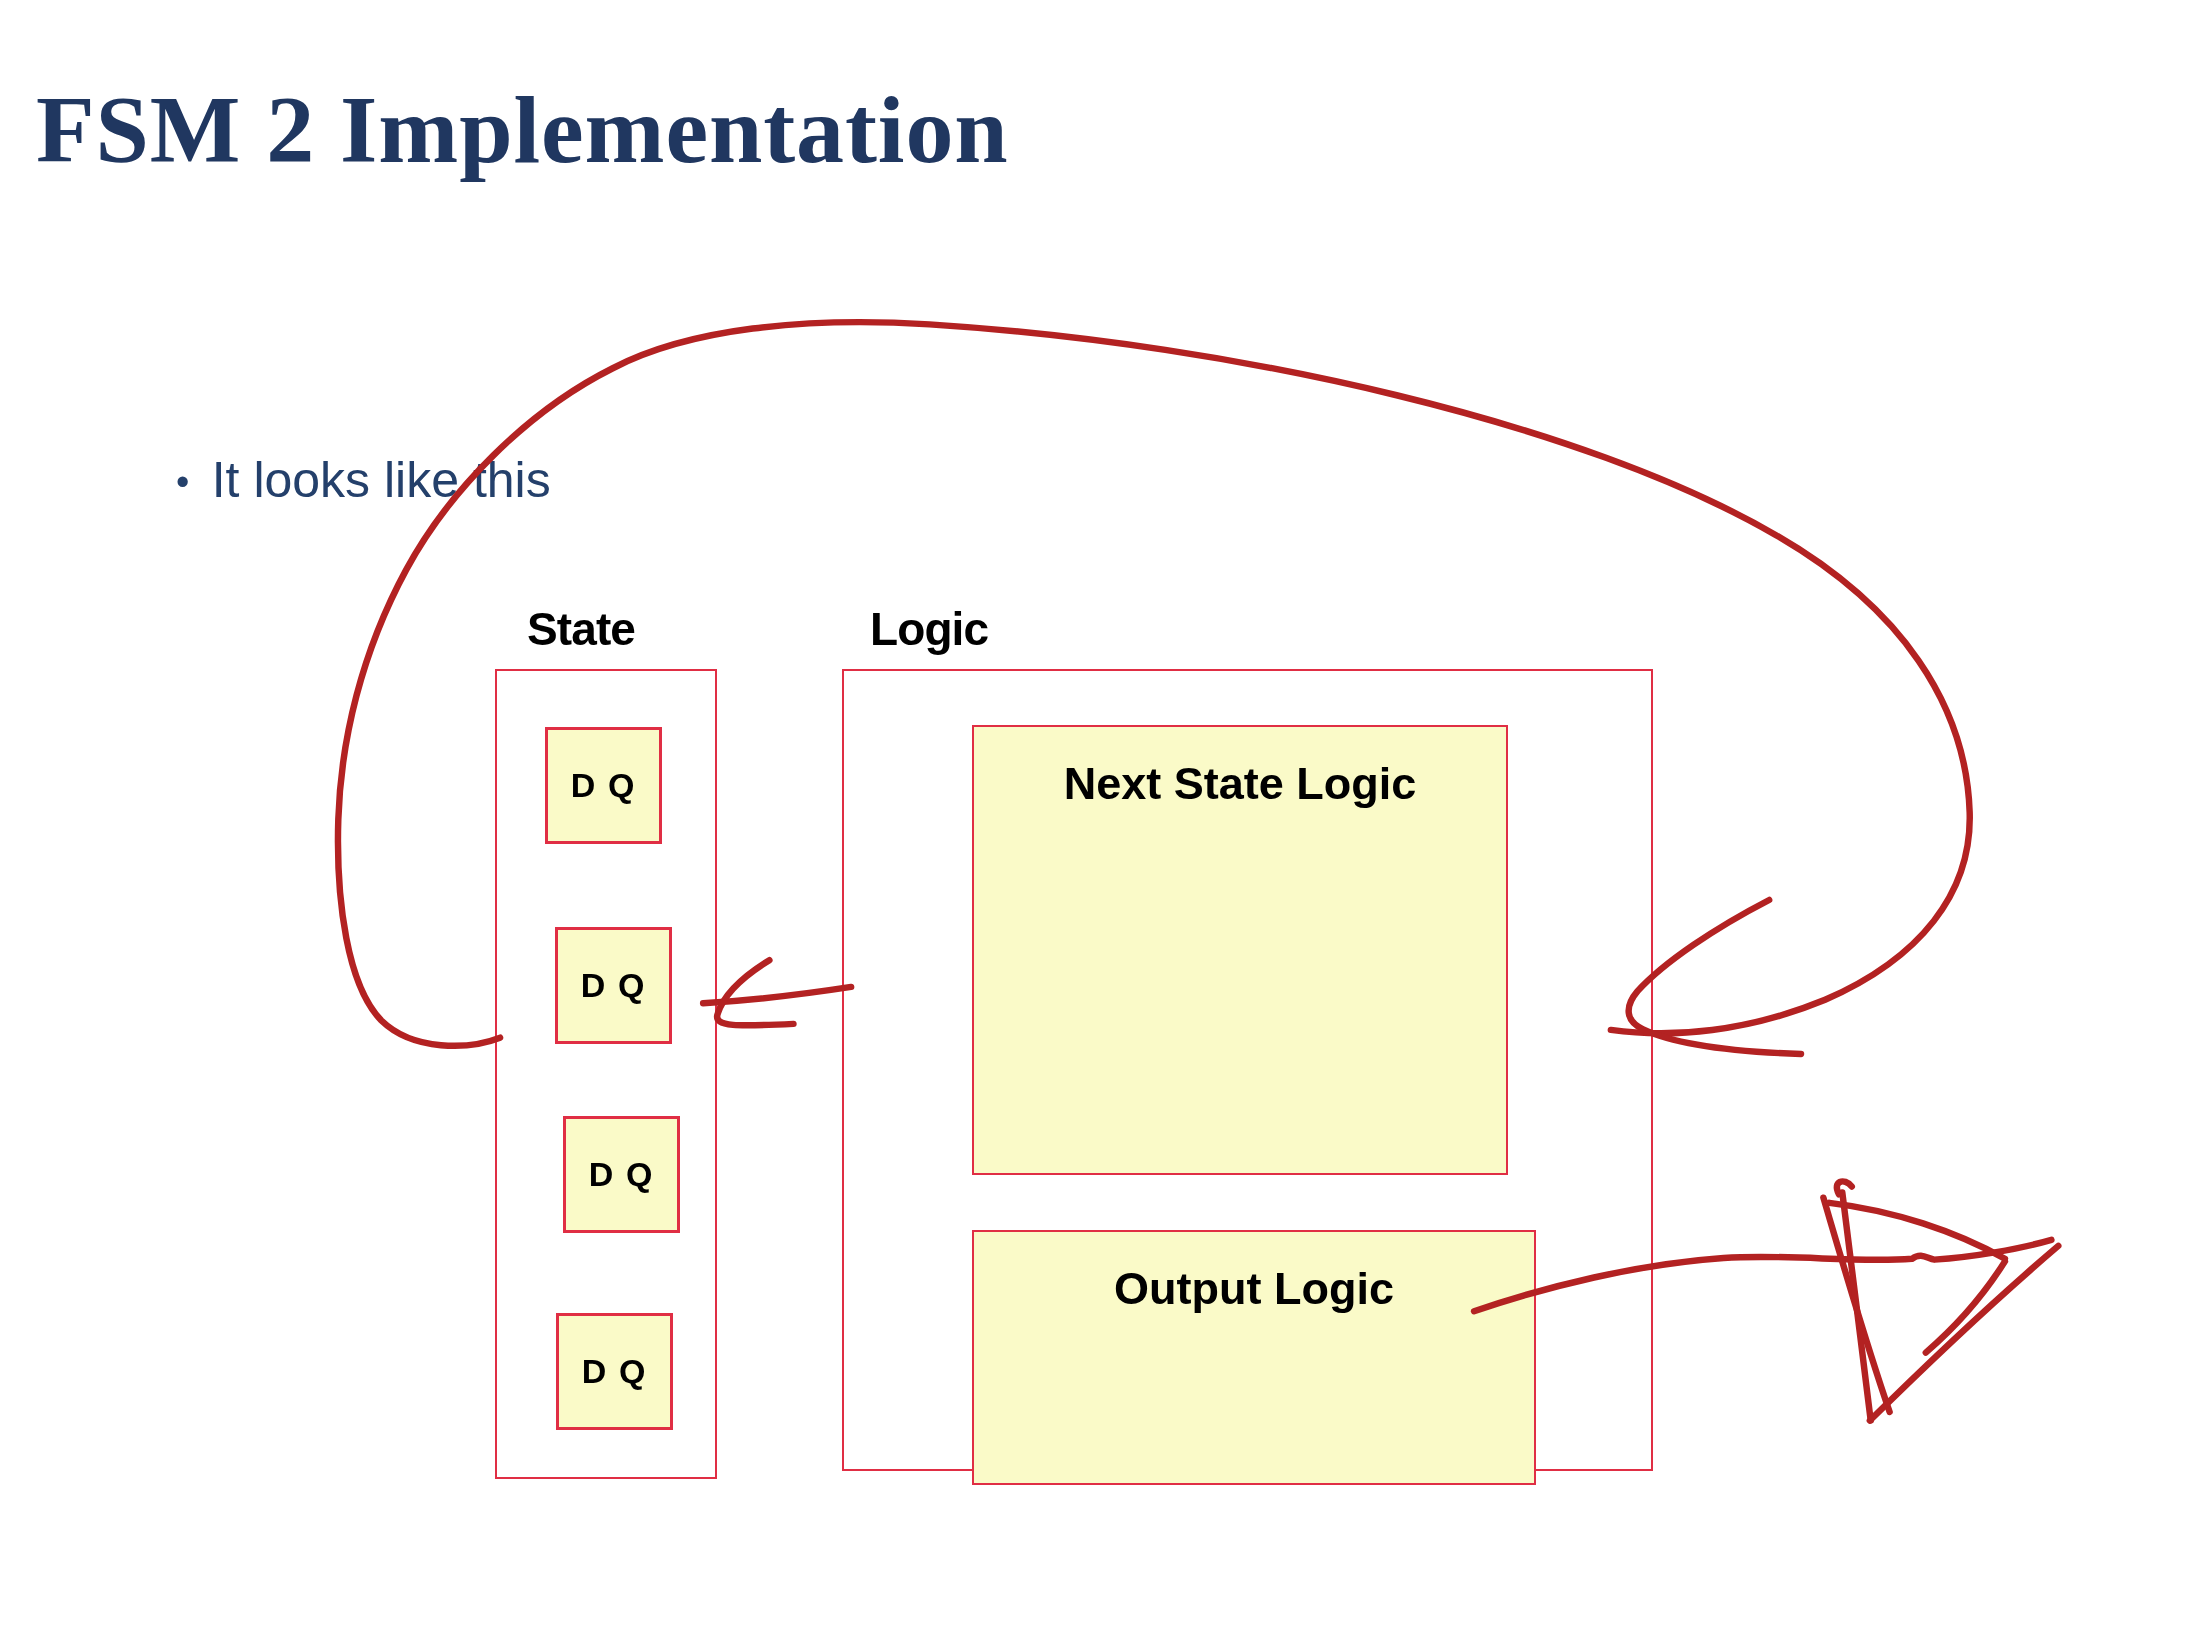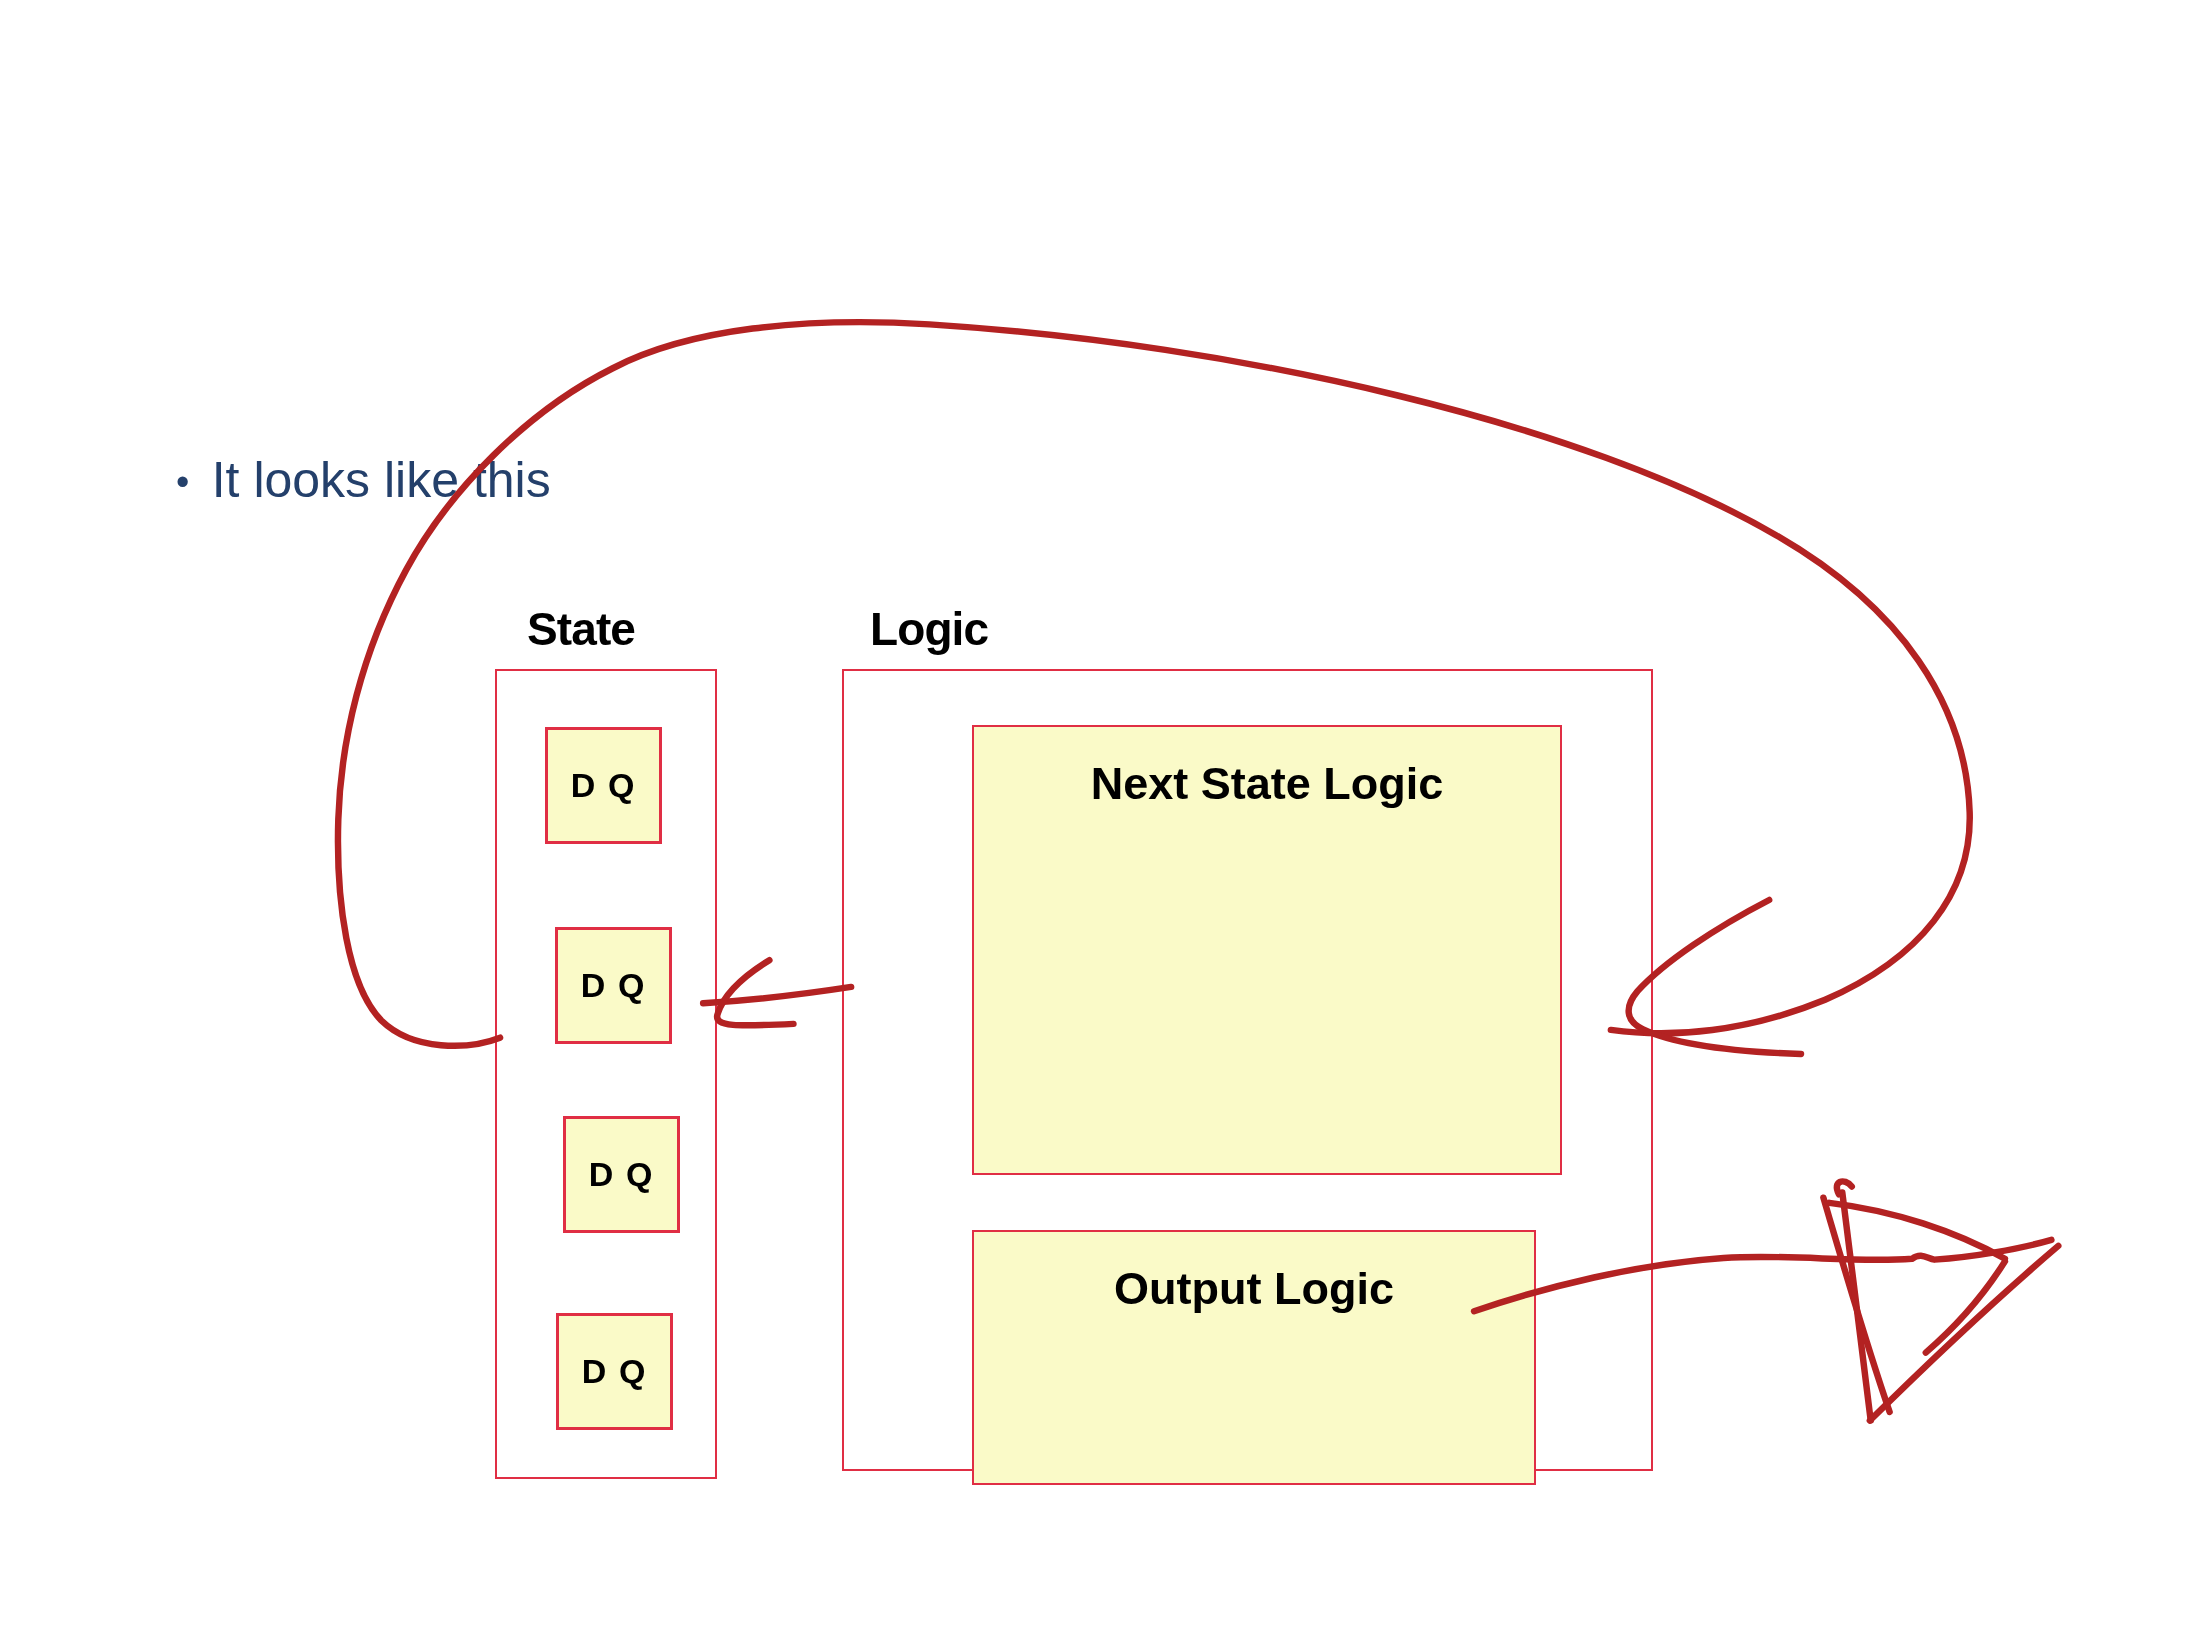--- a/index.html
+++ b/index.html
@@ -77,21 +77,21 @@
   .ff-2{left:555px;top:927px;}
   .ff-3{left:563px;top:1116px;}
   .ff-4{left:556px;top:1313px;}
 
   .logic-block{
     position:absolute;
     background:var(--box-fill);
     border:2.6px solid var(--box-border);
     text-align:center;
   }
-  .next-state-block{left:972px;top:725px;width:590px;height:450px;}
+  .next-state-block{left:972px;top:725px;width:536px;height:450px;}
   .output-block{left:972px;top:1230px;width:564px;height:255px;}
   .block-label{
     display:block;
     margin-top:31px;
     font-weight:bold;
     font-size:45px;
     color:var(--label-color);
     white-space:nowrap;
   }
 
@@ -106,20 +106,21 @@
     stroke-width:7.5;
     stroke-linecap:round;
     stroke-linejoin:round;
   }
 </style>
 </head>
 <body>
 
 <div class="slide">
 
+  <h1 class="title">FSM 2 Implementation</h1>
 
   <div class="bullet-row">
     <span class="bullet-marker">•</span>
     <span class="bullet-text">It looks like this</span>
   </div>
 
   <div class="section-label state-label">State</div>
   <div class="outline-box state-box"></div>
 
   <div class="ff-box ff-1">

